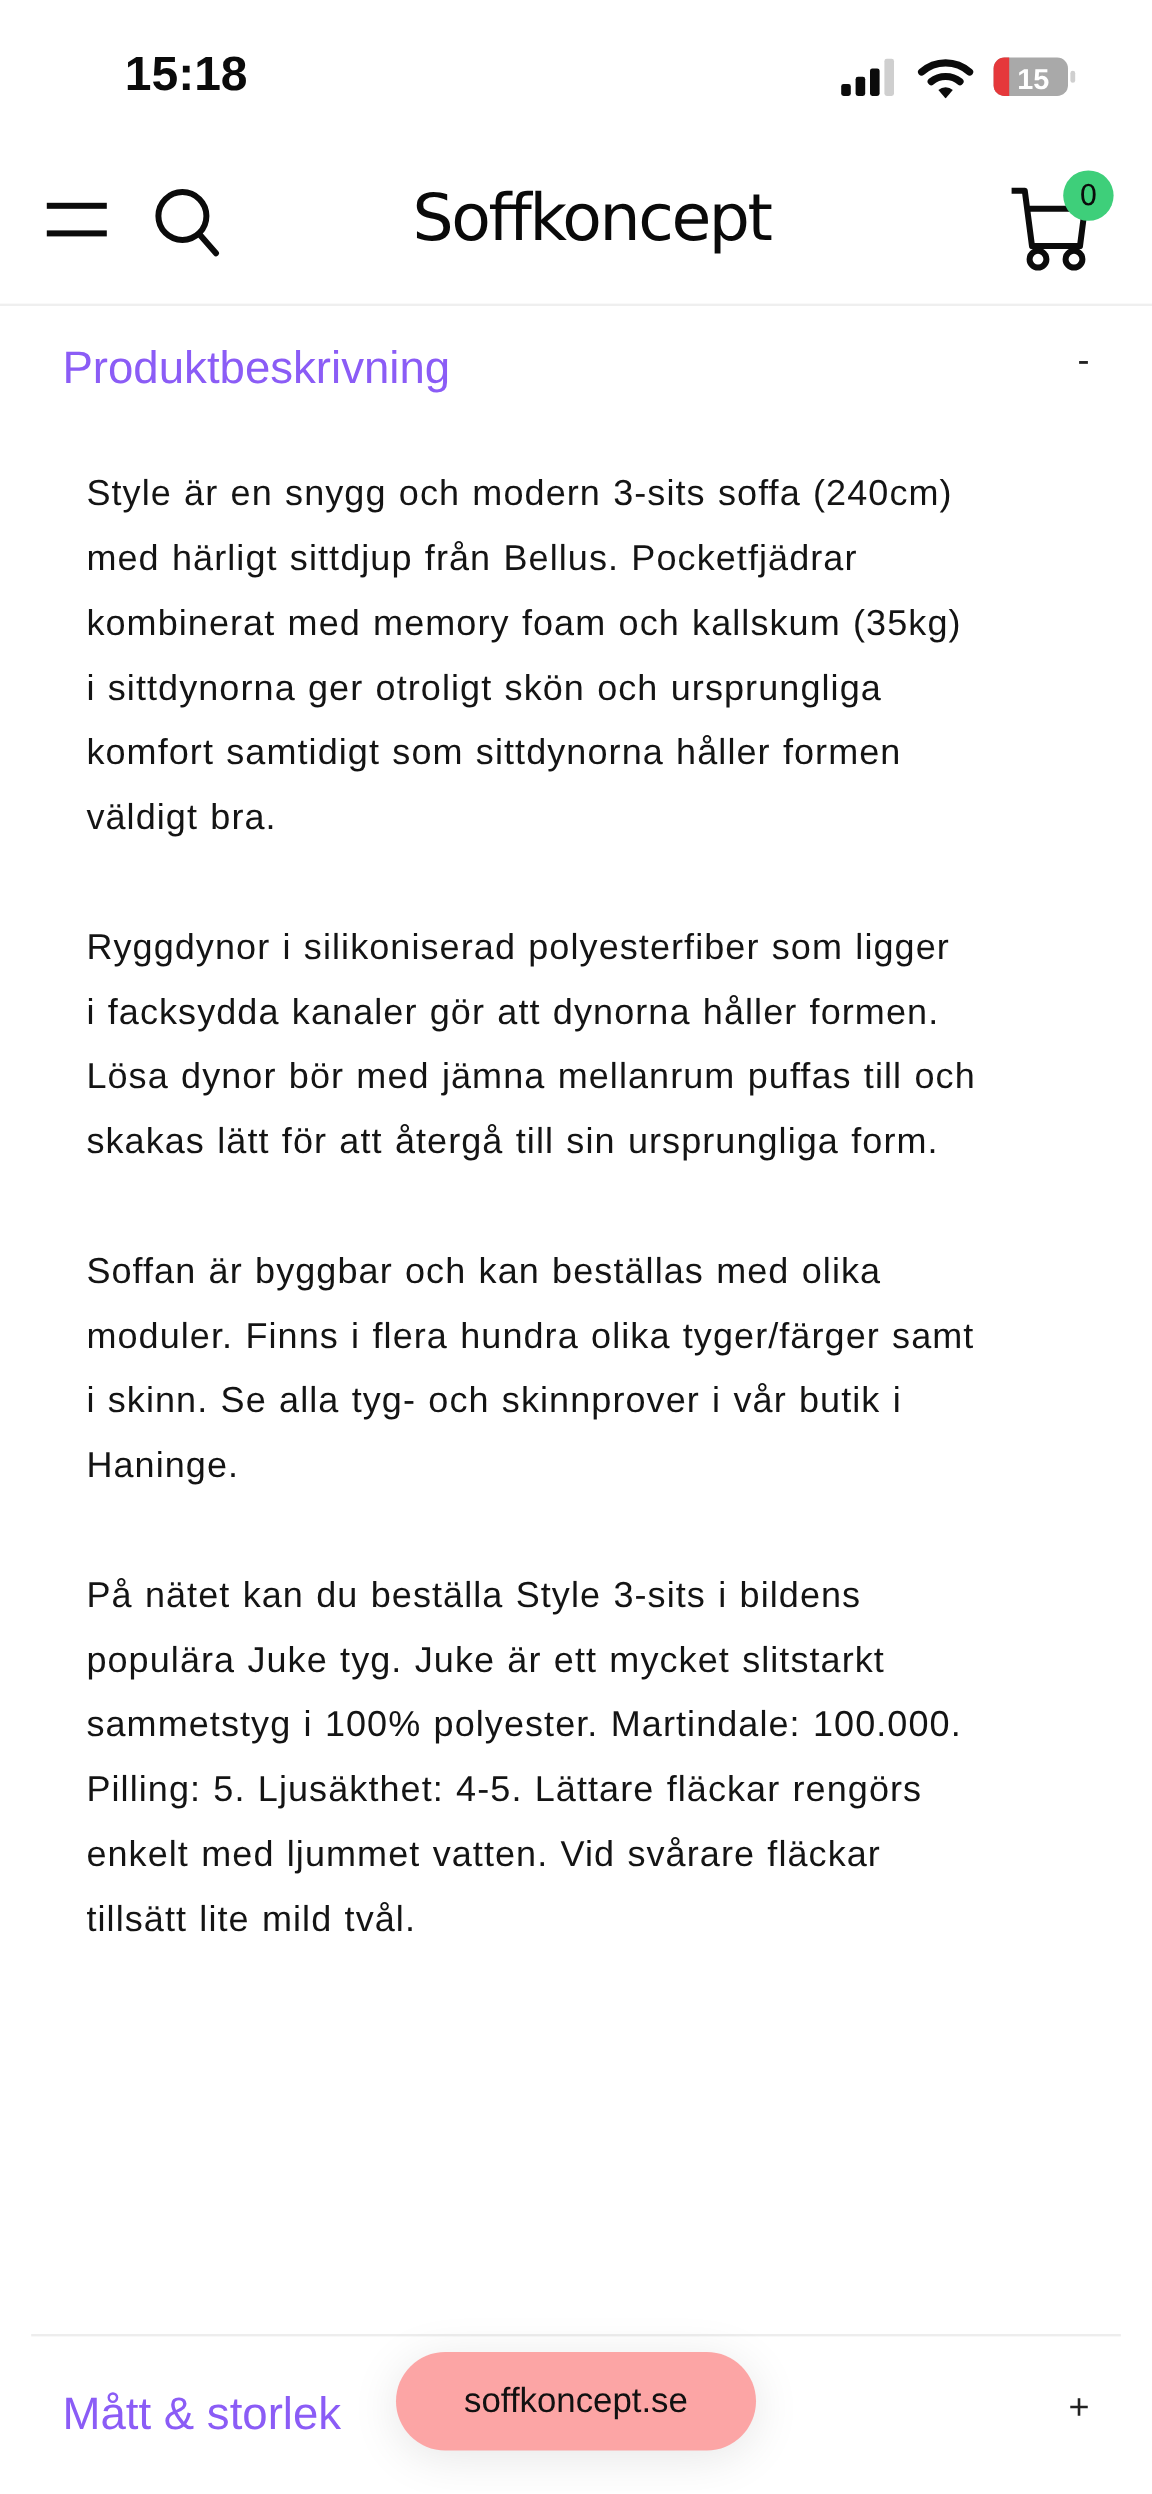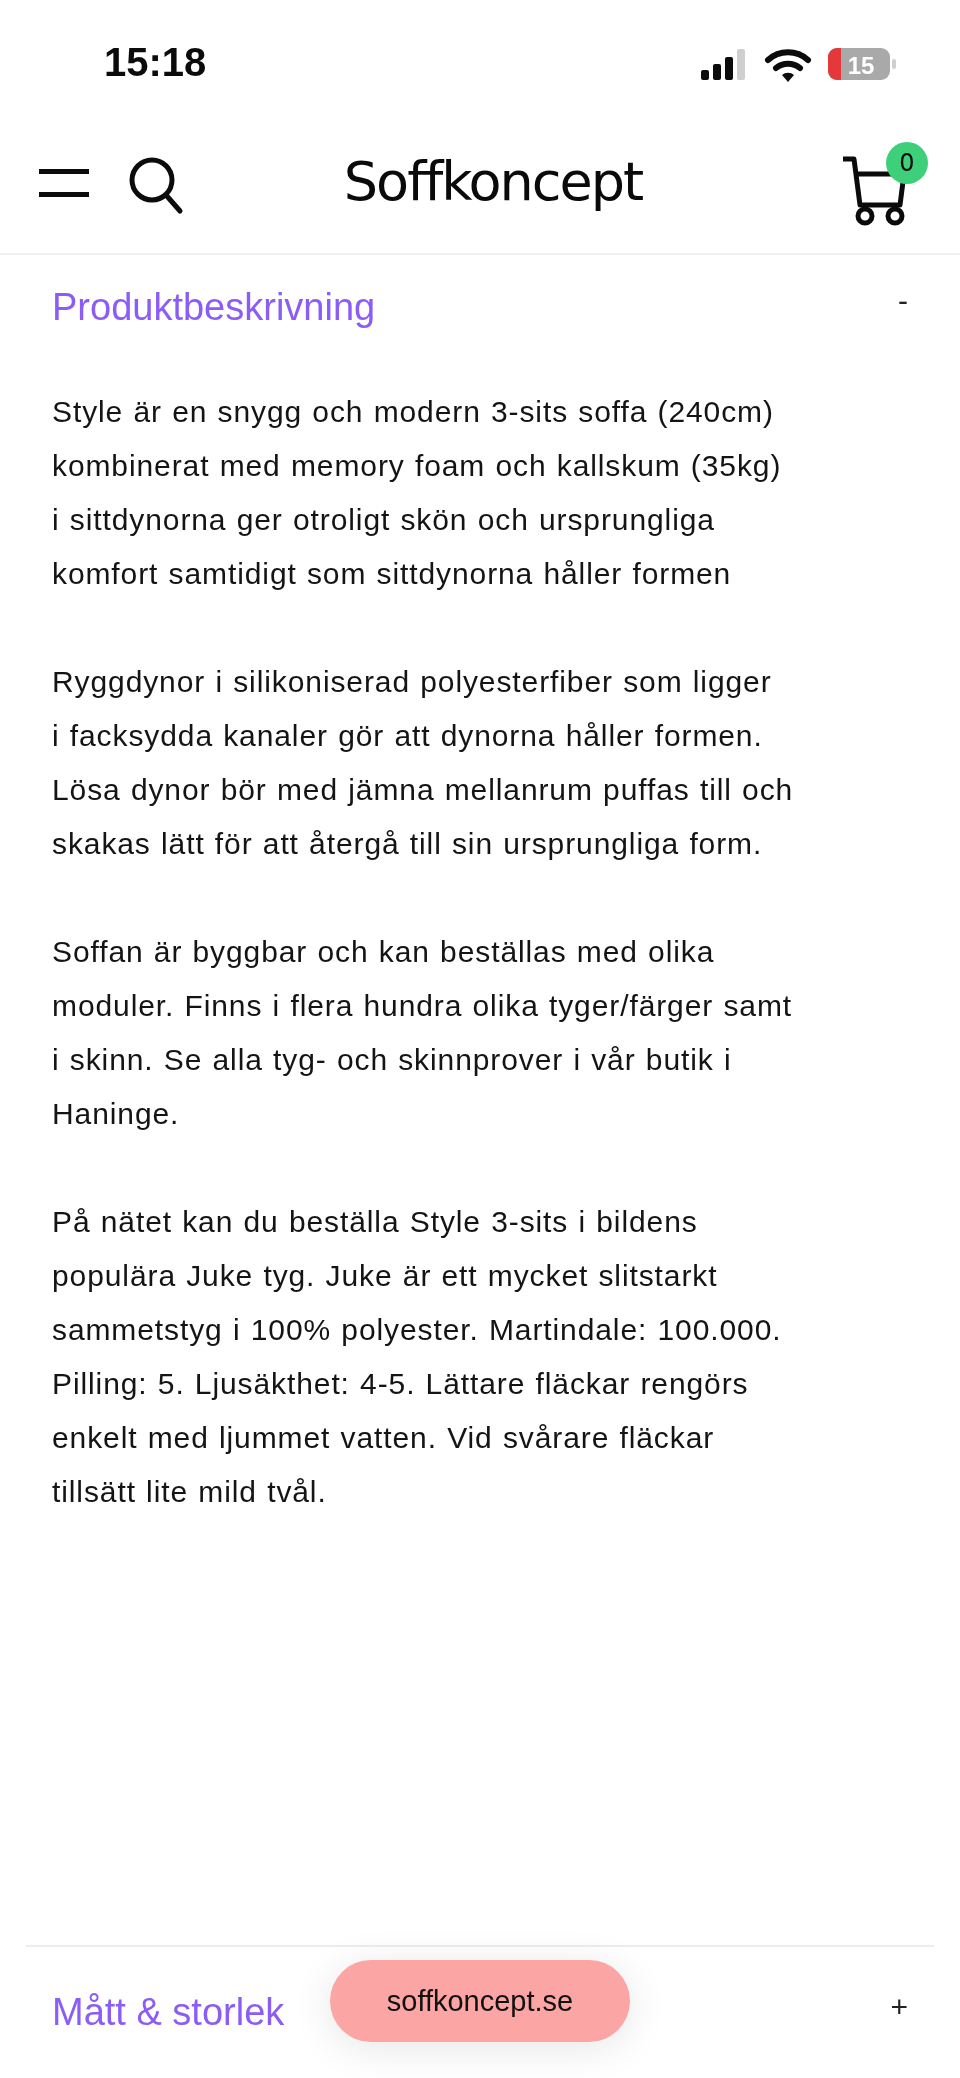--- a/index.html
+++ b/index.html
@@ -8,21 +8,21 @@
   .time { position:absolute; left:104px; top:40px; font-size:40px; font-weight:bold; letter-spacing:0px; font-family:"Liberation Sans", sans-serif; color:#0b0b0b; }
   .sb-icons { position:absolute; left:698px; top:46px; height:36px; }
   .header { position:absolute; left:0; top:120px; width:960px; height:133px; border-bottom:2px solid #efefef; }
   .icon-btn { position:absolute; cursor:pointer; }
   .logo { position:absolute; left:0; width:960px; top:30px; text-align:center; font-size:54px; font-weight:normal; letter-spacing:-2px; color:#0a0a0a; font-family:"DejaVu Sans", sans-serif;padding-left:13px; }
   .badge { position:absolute; left:886px; top:142px; width:42px; height:42px; border-radius:50%; background:#3ecf7a; color:#0b0b0b; font-size:24px; text-align:center; line-height:42px; font-family:"DejaVu Sans", sans-serif; }
   .section-title { position:absolute; left:52px; font-size:38px; color:#8b5cf6; font-family:"Liberation Sans", sans-serif; letter-spacing:0px; }
   .toggle { position:absolute; right:52px; font-size:30px; color:#222; cursor:pointer; font-family:"Liberation Sans", sans-serif; }
   .desc { position:absolute; left:52px; top:385px; width:880px; font-size:30px; line-height:54px; color:#141414; letter-spacing:0.9px; word-spacing:1px; font-family:"Liberation Sans", sans-serif; }
   .desc p { margin:0 0 54px 0; white-space:nowrap; }
-  .desc p span { display:block; }
+  .desc p span { display:block;margin-left:20px; }
   .divider { position:absolute; left:26px; width:908px; top:1945px; height:2px; background:#ededed; }
   .url-pill { position:absolute; left:330px; top:1960px; width:300px; height:82px; border-radius:41px; background:#fca5a5; box-shadow:0 6px 40px rgba(0,0,0,0.10); text-align:center; line-height:82px; font-size:29px; color:#111; font-family:"Liberation Sans", sans-serif; }
 </style>
 </head>
 <body>
 
 <div class="statusbar">
   <div class="time">15:18</div>
   <svg class="sb-icons" width="200" height="36" viewBox="0 0 200 36">
     <g>
@@ -64,23 +64,25 @@
 </div>
 
 <div>
   <div class="section-title" style="top:286px">Produktbeskrivning</div>
   <div class="toggle" style="top:284px">-</div>
 </div>
 
 <div class="desc">
   <p>
     <span>Style är en snygg och modern 3-sits soffa (240cm)</span>
+    <span>med härligt sittdjup från Bellus. Pocketfjädrar</span>
     <span>kombinerat med memory foam och kallskum (35kg)</span>
     <span>i sittdynorna ger otroligt skön och ursprungliga</span>
     <span>komfort samtidigt som sittdynorna håller formen</span>
+    <span>väldigt bra.</span>
   </p>
   <p>
     <span>Ryggdynor i silikoniserad polyesterfiber som ligger</span>
     <span>i facksydda kanaler gör att dynorna håller formen.</span>
     <span>Lösa dynor bör med jämna mellanrum puffas till och</span>
     <span>skakas lätt för att återgå till sin ursprungliga form.</span>
   </p>
   <p>
     <span>Soffan är byggbar och kan beställas med olika</span>
     <span>moduler. Finns i flera hundra olika tyger/färger samt</span>

